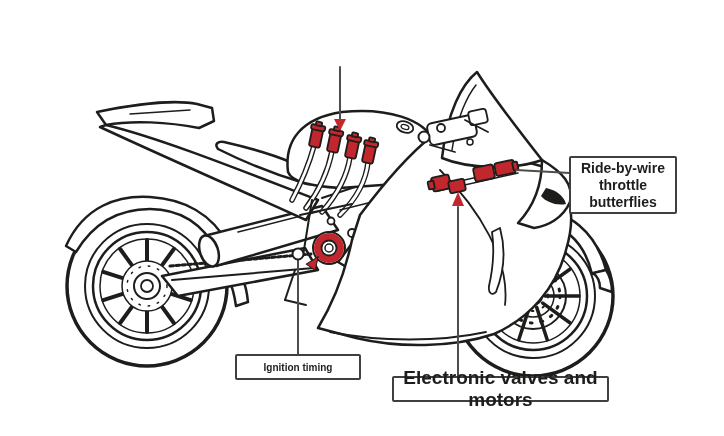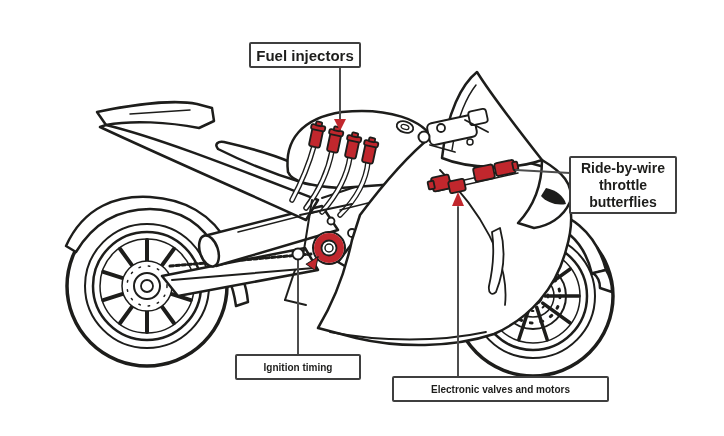--- a/index.html
+++ b/index.html
@@ -5,21 +5,21 @@
   html,body{margin:0;padding:0;background:#fff;}
   .stage{position:relative;width:724px;height:436px;background:#ffffff;overflow:hidden;
          font-family:"Liberation Sans",sans-serif;}
   .stage svg{position:absolute;left:0;top:0;}
   .callout{position:absolute;box-sizing:border-box;background:#fff;border:2px solid #3f3f3f;
            border-radius:2px;color:#1d1d1b;font-weight:700;text-align:center;
            display:flex;align-items:center;justify-content:center;}
   #co-fuel{left:249px;top:42px;width:112px;height:26px;font-size:15px;}
   #co-rbw{left:569px;top:156px;width:108px;height:58px;font-size:14px;line-height:17px;padding:2px;}
   #co-ign{left:235px;top:354px;width:126px;height:26px;font-size:10px;}
-  #co-elec{left:392px;top:376px;width:217px;height:26px;font-size:10px;}
+  #co-elec{left:392px;top:376px;width:217px;height:26px;font-size:19px;}
 </style>
 </head>
 <body>
 
 <div class="stage">
 
 <svg width="724" height="436" viewBox="0 0 724 436">
   <g fill="#fff" stroke="#1d1d1b" stroke-width="2.5" stroke-linejoin="round" stroke-linecap="round">
 
     <g>
@@ -233,17 +233,16 @@
       <polygon points="334,119 346,119 340,131" fill="#c1272d" stroke="none"></polygon>
       <line x1="516" y1="170" x2="570" y2="173"></line>
       <line x1="458" y1="207" x2="458" y2="377"></line>
       <polygon points="452,206 464,206 458,192" fill="#c1272d" stroke="none"></polygon>
       <line x1="298" y1="260" x2="298" y2="355"></line>
       <circle cx="298" cy="254" r="5.5" fill="#fff" stroke="#1d1d1b" stroke-width="2"></circle>
     </g>
   </g>
 </svg>
 
-  <div class="callout" id="co-fuel">Fuel injectors</div>
   <div class="callout" id="co-rbw">Ride-by-wire throttle butterflies</div>
   <div class="callout" id="co-ign">Ignition timing</div>
   <div class="callout" id="co-elec">Electronic valves and motors</div>
 </div>
 
 </body></html>

